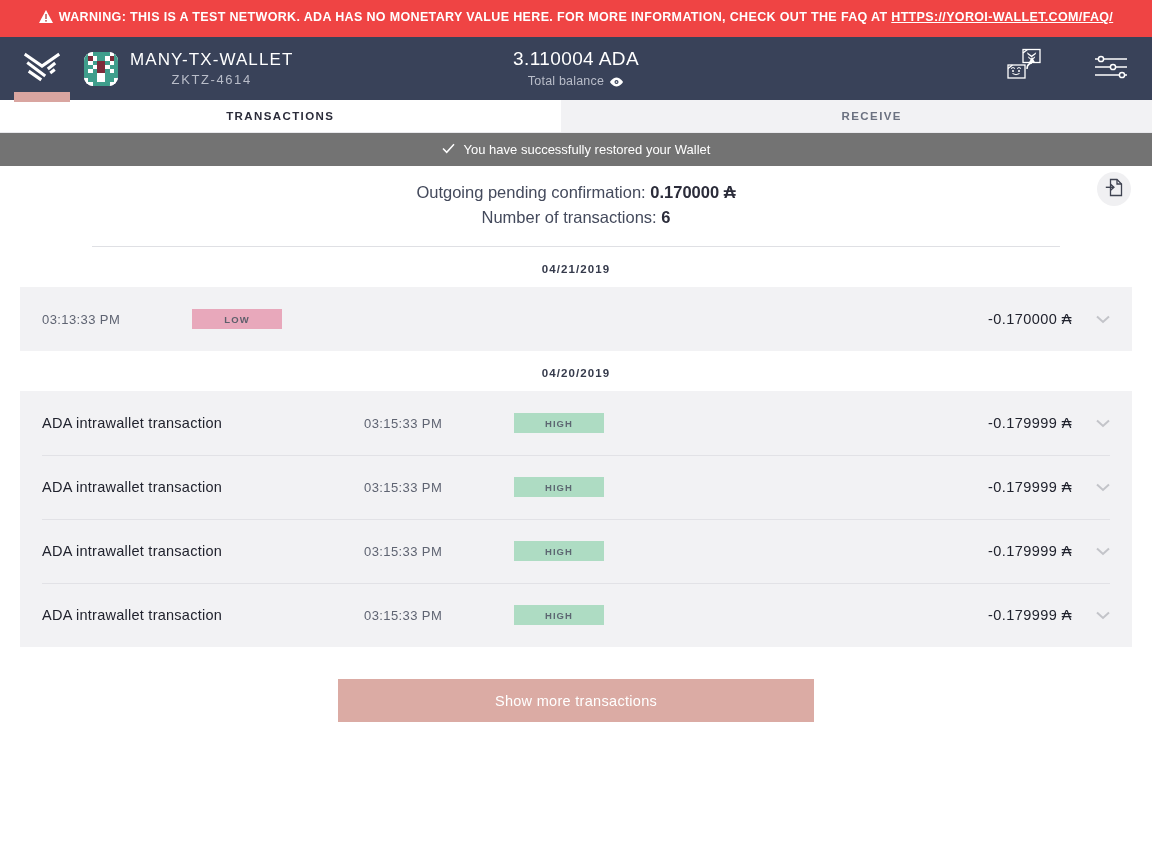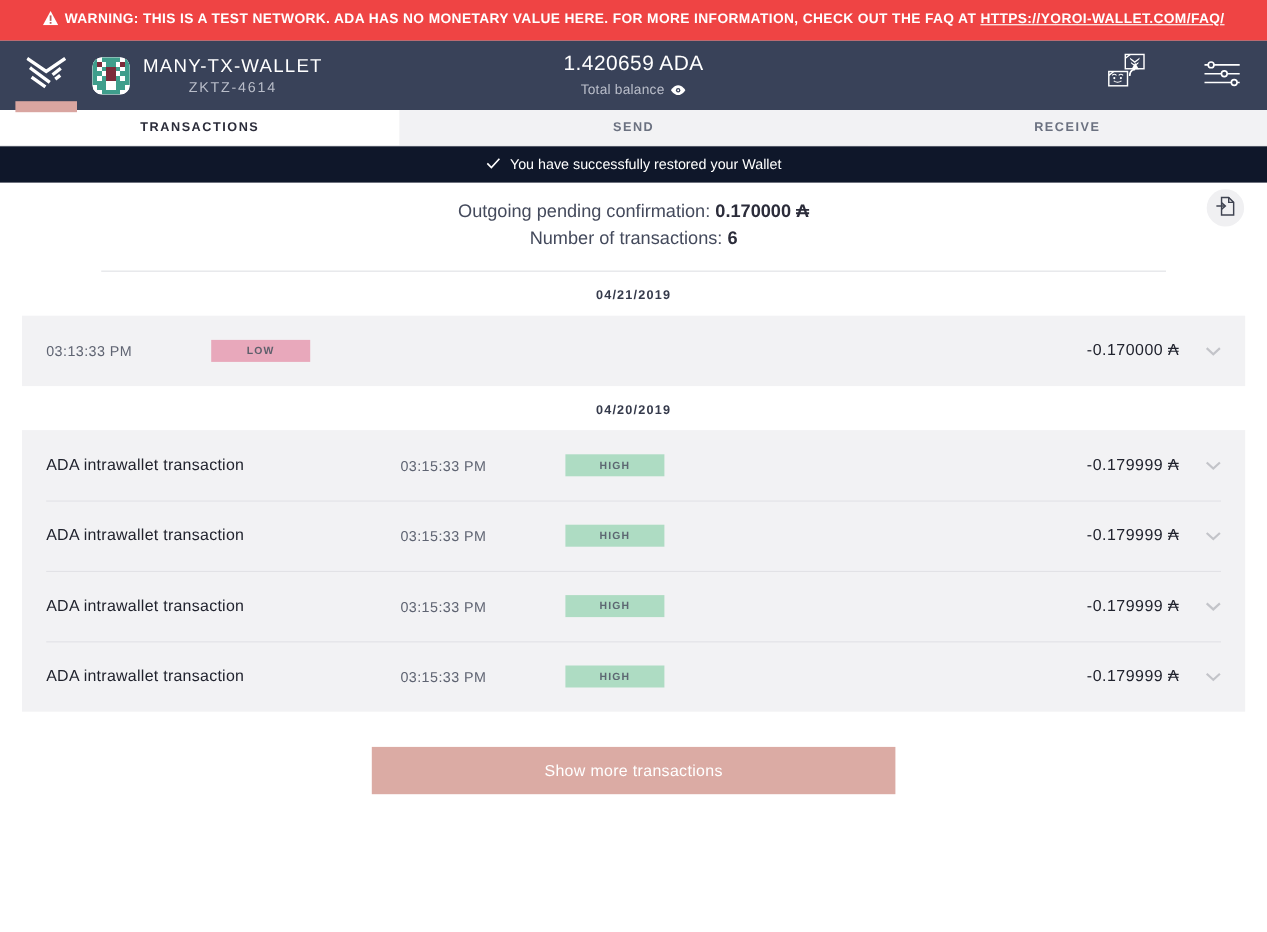--- a/index.html
+++ b/index.html
@@ -136,21 +136,21 @@
     letter-spacing: 1.4px;
     text-transform: uppercase;
     color: #6b7180;
     background: #f2f2f4;
     cursor: pointer;
   }
   .tab.active { background: #ffffff; color: #2b2c3a; }
 
   
   .notif {
-    background: #0f172a;
+    background: #737373;
     height: 33px;
     display: flex;
     align-items: center;
     justify-content: center;
     gap: 9px;
     color: #ffffff;
     font-size: 13px;
   }
   .notif .check { font-size: 13px; line-height: 1; }
 
@@ -338,21 +338,21 @@
         </g>
       </svg>
     </span>
     <span class="wallet-names">
       <span class="wallet-title">MANY-TX-WALLET</span>
       <span class="wallet-sub">ZKTZ-4614</span>
     </span>
   </div>
 
   <div class="balance-block">
-    <div class="balance-amount">1.420659 ADA</div>
+    <div class="balance-amount">3.110004 ADA</div>
     <div class="balance-label">
       <span>Total balance</span><span class="eye-icon"><svg width="15" height="10" viewBox="0 0 15 10">
             <path d="M7.5 0.6C3.6 0.6 1 5 1 5s2.6 4.4 6.5 4.4S14 5 14 5 11.4 0.6 7.5 0.6z" fill="#ffffff"></path>
             <circle cx="7.5" cy="5" r="2" fill="#394259"></circle>
             <circle cx="7.5" cy="5" r="0.85" fill="#ffffff"></circle>
           </svg></span>
     </div>
   </div>
 
   <div class="topbar-actions">
@@ -392,21 +392,20 @@
             <circle cx="28" cy="21" r="2.6" fill="#394259"></circle>
           </g>
         </svg>
       </span>
     </button>
   </div>
 </div>
 
 <div class="tabs">
   <div class="tab active">Transactions</div>
-  <div class="tab">Send</div>
   <div class="tab">Receive</div>
 </div>
 
 <div class="notif">
   <span class="check">
     <svg width="13" height="11" viewBox="0 0 13 11">
         <path d="M1 5.5 L4.7 9.3 L12 1.3" fill="none" stroke="#ffffff" stroke-width="1.5"></path>
       </svg>
   </span>
   <span>You have successfully restored your Wallet</span>

